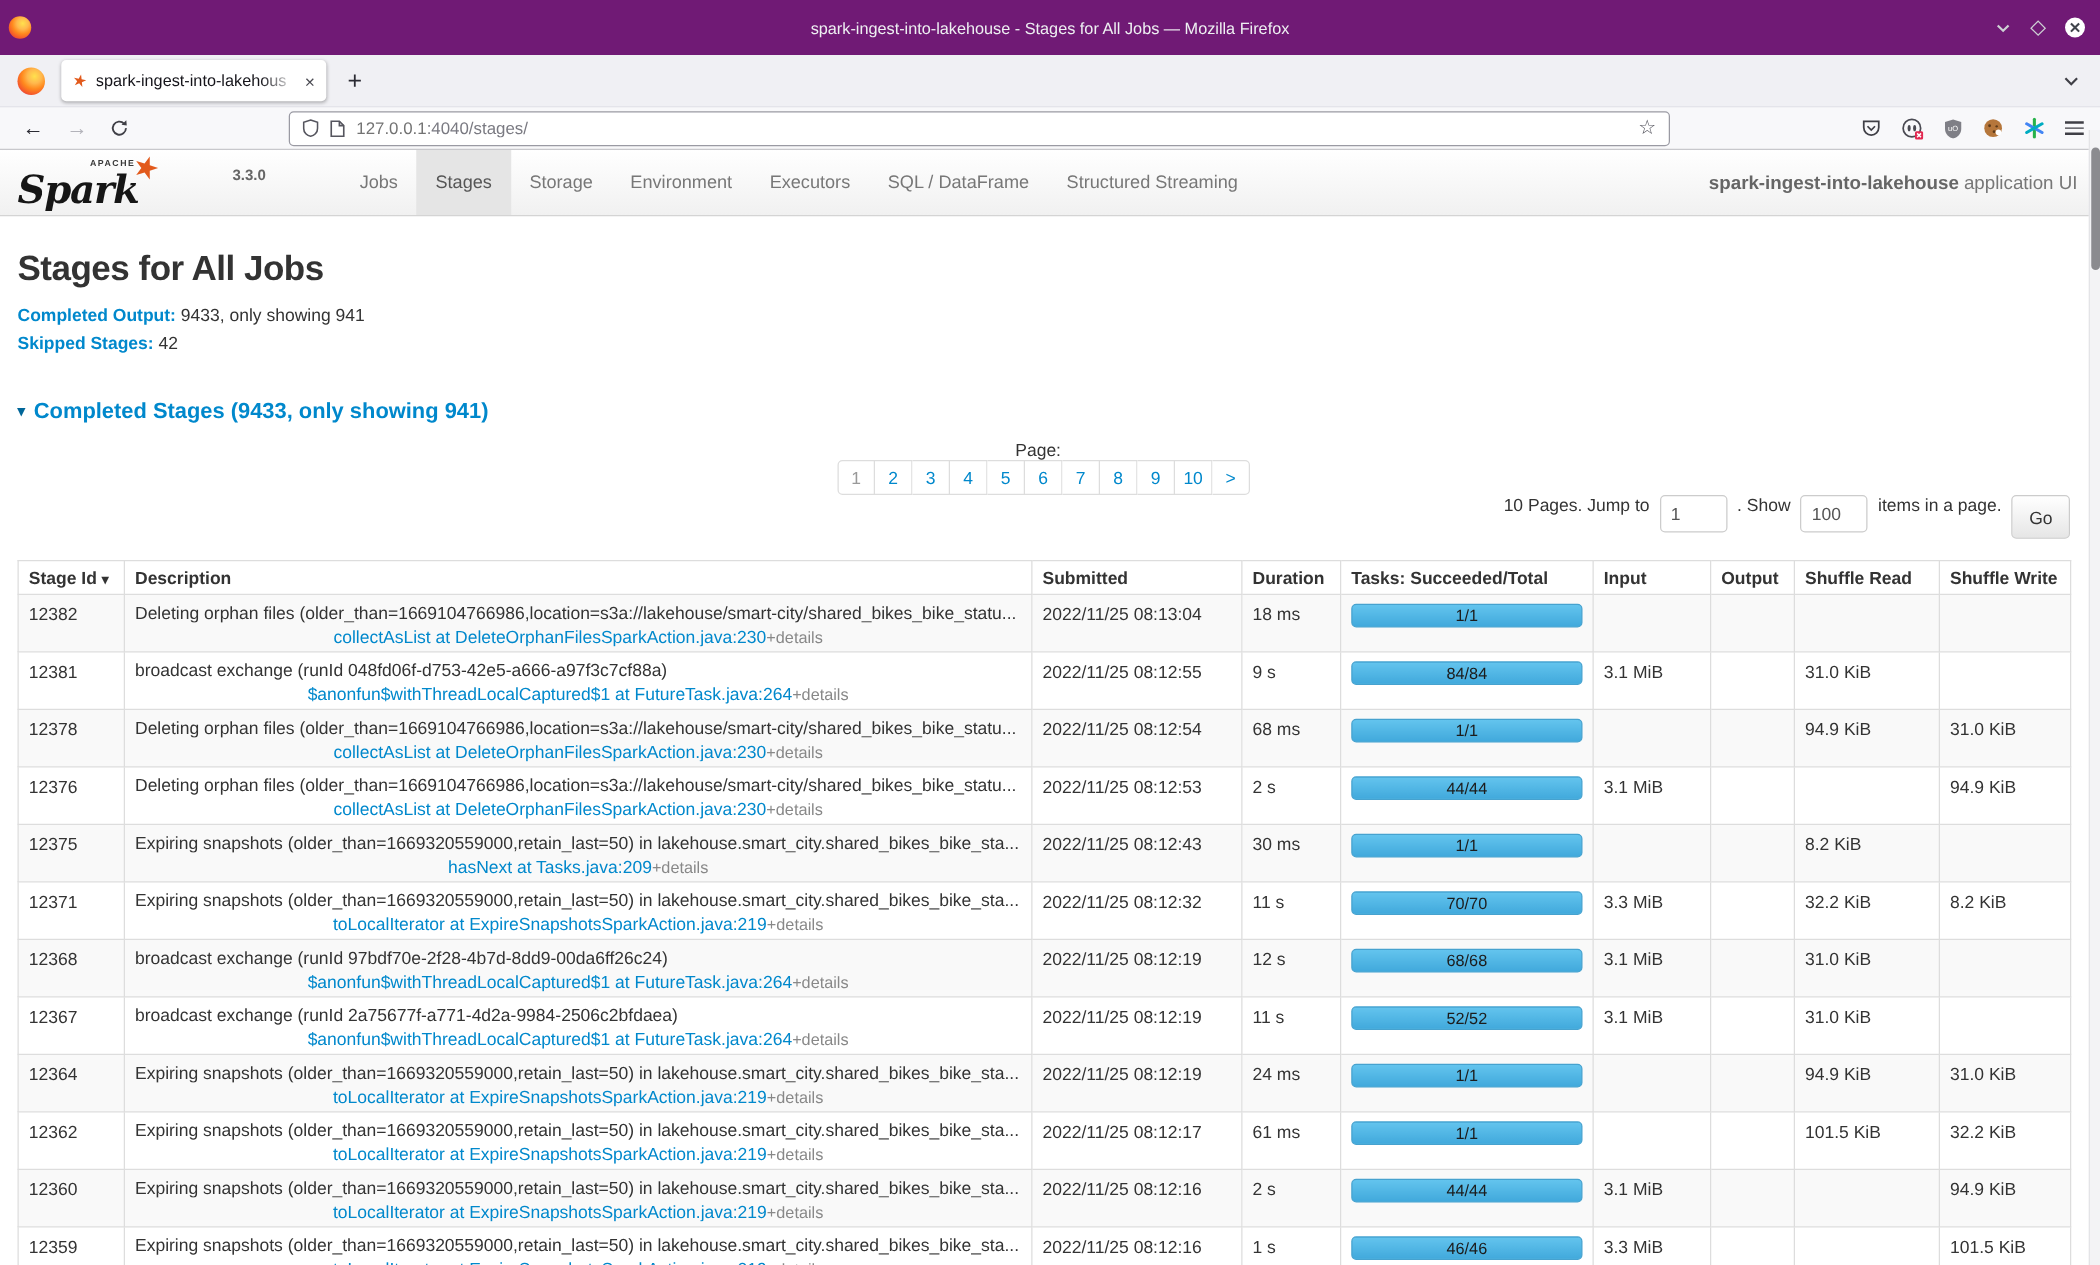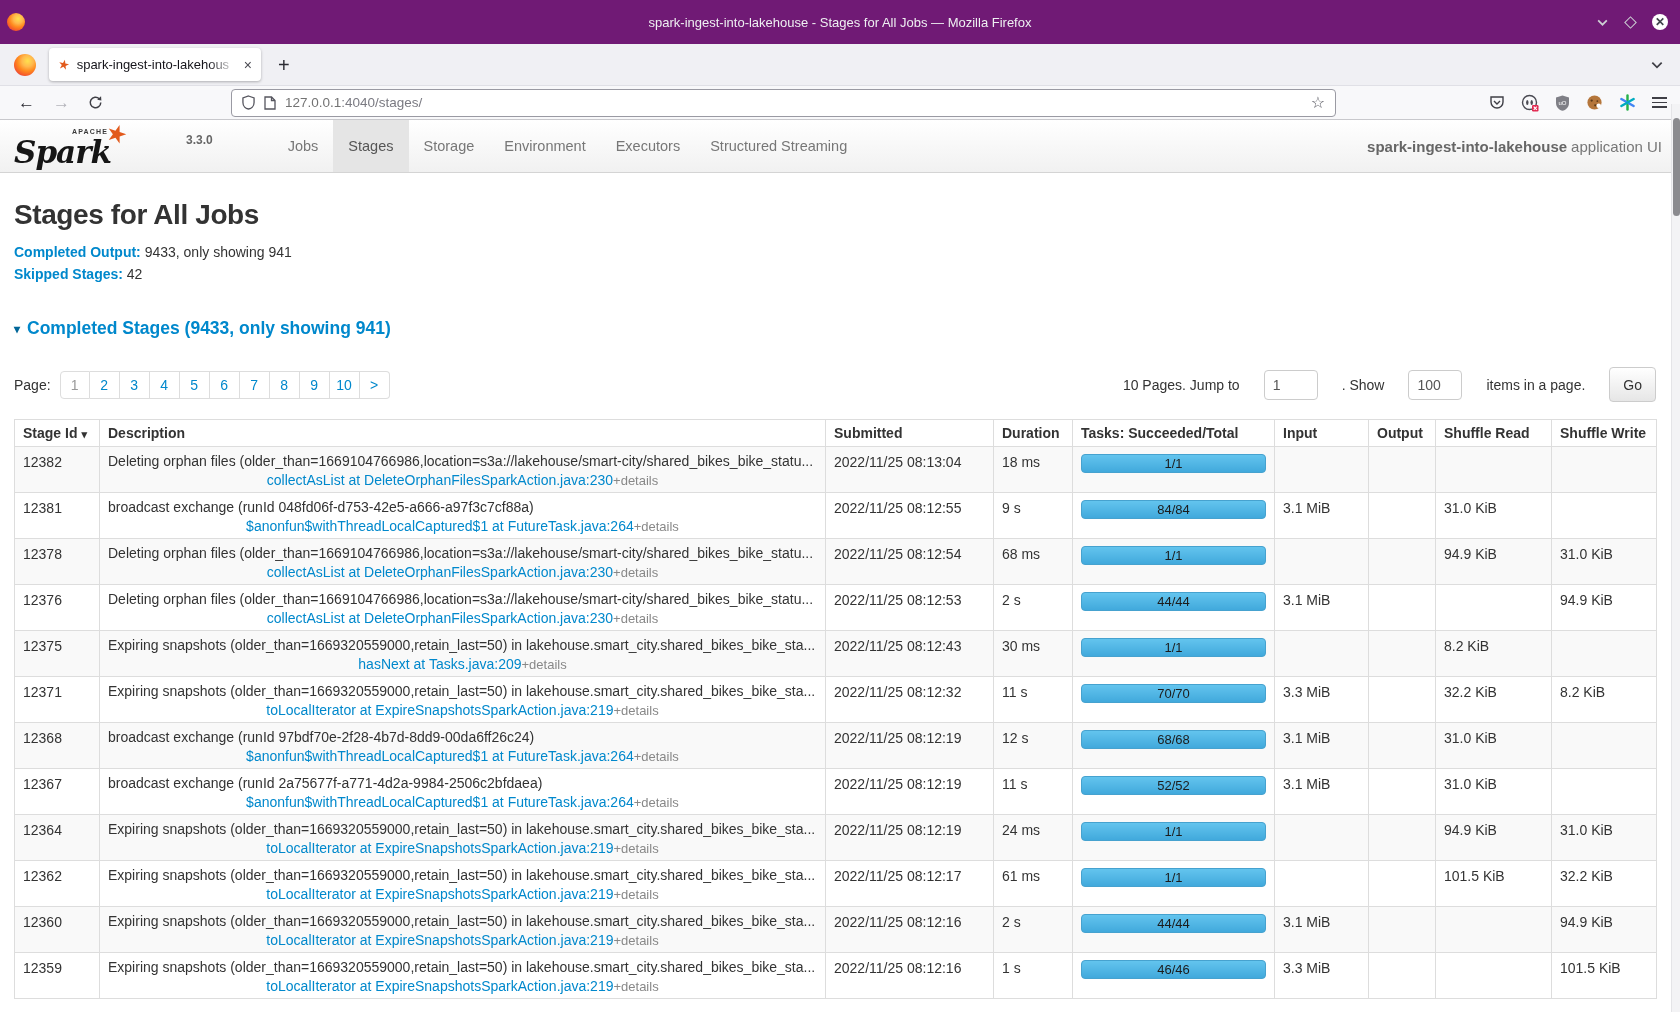--- a/index.html
+++ b/index.html
@@ -64,29 +64,29 @@
   
   .content { padding:0 24px 0 14px; }
   .page-title { margin-top:26px; font-size:28px; font-weight:bold; color:#333; letter-spacing:-0.4px; }
   .summary { margin-top:13px; font-size:14px; }
   .summary div { margin-bottom:6px; }
   .summary .lbl { color:#0088cc; font-weight:bold; }
   .section-head { margin-top:36px; font-size:17.5px; font-weight:bold; color:#0088cc; cursor:pointer;
     display:flex; align-items:center; gap:7px; }
   .section-head .caret { font-size:12px; color:#006699; }
 
-  .pager-row { margin-top:28px; display:flex; align-items:center; }
+  .pager-row { margin-top:13px; display:flex; align-items:center;flex-direction:column; }
   .pager-label { font-size:14px; margin-right:9px; }
   .pager { display:flex; }
   .pager a { display:block; min-width:30px; padding:5px 4px; text-align:center; font-size:14px; color:#0088cc;
     background:#fff; border:1px solid #ddd; border-left:none; text-decoration:none; cursor:pointer; }
   .pager a:first-child { border-left:1px solid #ddd; border-radius:4px 0 0 4px; }
   .pager a:last-child { border-radius:0 4px 4px 0; }
   .pager a.current { color:#999; cursor:default; }
-  .pager-right { margin-left:auto; display:flex; align-items:center; gap:24px; font-size:14px; }
+  .pager-right { margin-left:auto; display:flex; gap:8px; font-size:14px; }
   .pager-input { width:54px; height:30px; border:1px solid #ccc; border-radius:4px; padding:0 8px;
     font-size:14px; color:#555; font-family:inherit; }
   .go-btn { height:35px; padding:0 13px; font-size:14px; color:#333; background:linear-gradient(#ffffff,#e6e6e6);
     border:1px solid #ccc; border-radius:4px; font-family:inherit; cursor:pointer; }
 
   
   .stages-table { margin-top:17px; width:1642px; border-collapse:collapse; table-layout:fixed; font-size:14px; }
   .stages-table th, .stages-table td { border:1px solid #ddd; padding:4px 8px; text-align:left; vertical-align:top; }
   .stages-table th { font-weight:bold; color:#333; padding:5px 8px; white-space:nowrap; overflow:hidden; cursor:pointer; }
   .stages-table tbody tr { height:40px; }
@@ -220,20 +220,21 @@
       <span class="spark-word">Spark</span>
       <span class="spark-star">★</span>
     </div>
     <span class="version">3.3.0</span>
     <ul class="nav-items">
       <li>Jobs</li>
       <li class="active">Stages</li>
       <li>Storage</li>
       <li>Environment</li>
       <li>Executors</li>
+      <li>SQL / DataFrame</li>
       <li>Structured Streaming</li>
     </ul>
     <span class="app-id"><b>spark-ingest-into-lakehouse</b><span>application UI</span></span>
   </div>
 
   <div class="content">
     <h1 class="page-title">Stages for All Jobs</h1>
 
     <div class="summary">
       <div>

